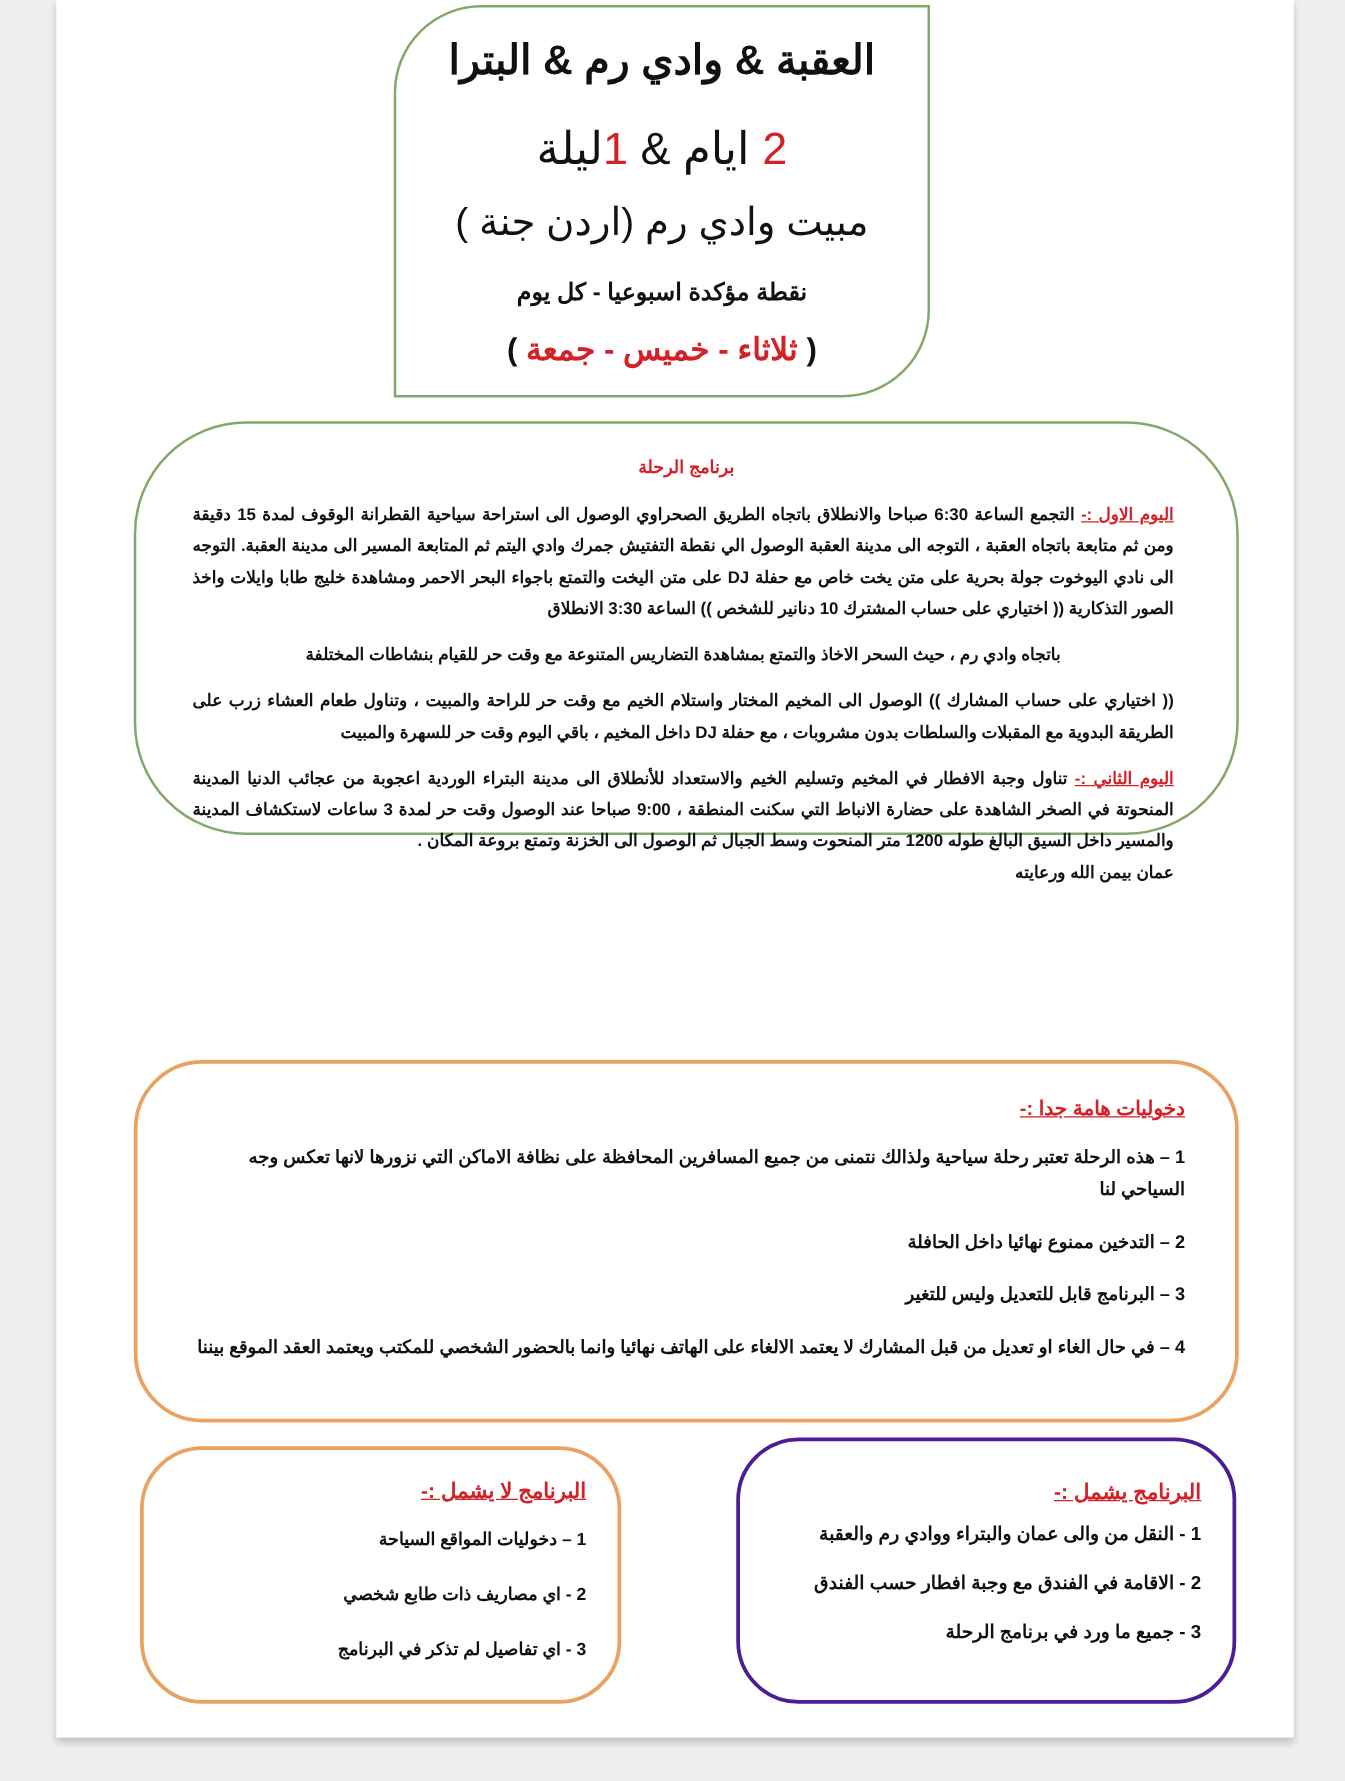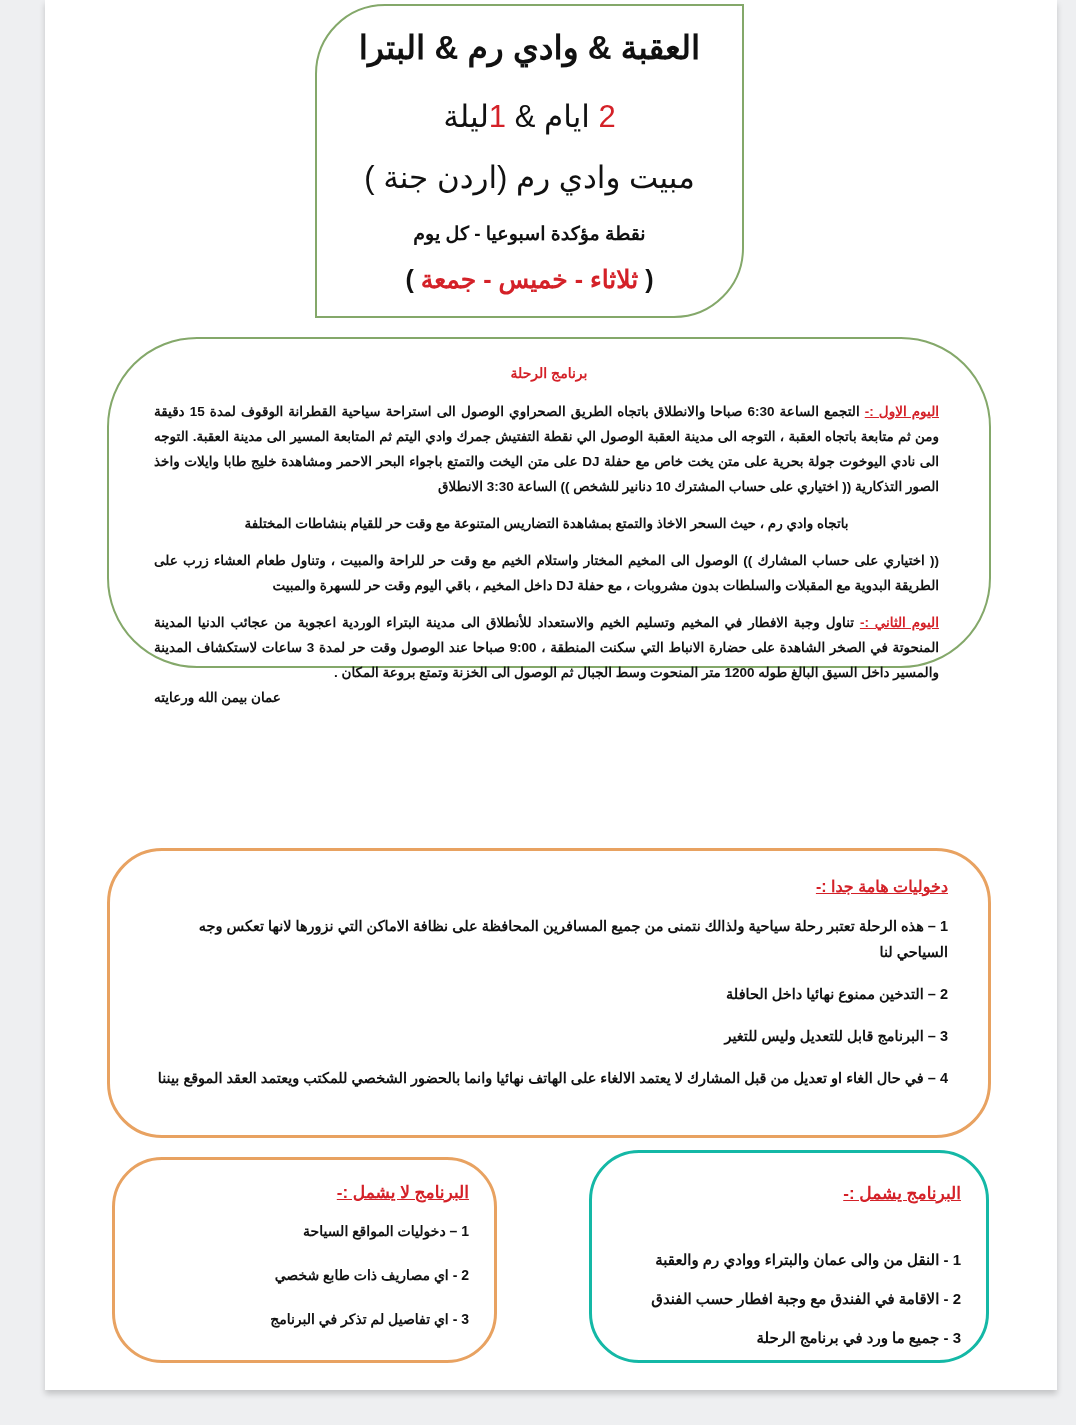--- a/index.html
+++ b/index.html
@@ -10,39 +10,38 @@
       overflow: hidden;
       font-family: "DejaVu Sans", "Liberation Sans", sans-serif;
       color: #111;
     }
     .page {
       position: absolute;
       left: 45px; top: 0;
       width: 990px; height: 1390px;
       background: #ffffff;
       box-shadow: 0 4px 6px rgba(0,0,0,0.18);
-      padding-left: 22px;
     }
     .box { position: absolute; box-sizing: border-box; direction: rtl; }
     .title-box {
       left: 270px; top: 4px; width: 429px; height: 314px;
       border: 2px solid #84a86a;
       border-top-left-radius: 70px;
       border-bottom-right-radius: 70px;
       text-align: center;
     }
     .title-main {
       position: absolute; left: 0; right: 0; top: 22px;
       font-family: "Liberation Sans", sans-serif;
       font-weight: bold; font-size: 33px; color: #111;
     }
     .title-sub {
       position: absolute; left: 0; right: 0; top: 92px;
       font-family: "Liberation Sans", sans-serif;
-      font-size: 31px; color: #111;
+      font-size: 36px; color: #111;
     }
     .red { color: #d42128; }
     .title-stay {
       position: absolute; left: 0; right: 0; top: 153px;
       font-family: "Liberation Sans", sans-serif;
       font-size: 31px; color: #111;
     }
     .title-weekly {
       position: absolute; left: 0; right: 0; top: 216px;
       font-family: "Liberation Sans", sans-serif;
@@ -67,21 +66,21 @@
     }
     .program-text {
       position: absolute; left: 45px; right: 50px; top: 60px;
       font-family: "Liberation Sans", sans-serif;
       font-weight: bold; font-size: 13.5px; line-height: 25px;
       text-align: justify;
     }
     .day-label { color: #d42128; text-decoration: underline; }
     .para { margin: 0 0 12px 0; }
     .para.center { text-align: center; }
-    .para.closing { text-align: left; }
+    .para.closing { text-align: right; }
 
     .notes-box {
       left: 62px; top: 848px; width: 884px; height: 290px;
       border: 3px solid #e8a261;
       border-radius: 55px;
     }
     .notes-heading {
       position: absolute; right: 40px; top: 26px;
       font-family: "Liberation Sans", sans-serif;
       font-weight: bold; font-size: 16px; color: #d42128;
@@ -89,21 +88,21 @@
     }
     .notes-list {
       position: absolute; right: 40px; left: 40px; top: 62px;
       font-family: "Liberation Sans", sans-serif;
       font-weight: bold; font-size: 14.5px; line-height: 26px;
     }
     .note { margin: 0 0 16px 0; }
 
     .incl-box {
       left: 544px; top: 1150px; width: 400px; height: 213px;
-      border: 3px solid #14b8a6;
+      border: 3px solid #4c1d95;
       border-radius: 50px;
     }
     .excl-box {
       left: 67px; top: 1157px; width: 385px; height: 206px;
       border: 3px solid #e8a261;
       border-radius: 50px;
       text-decoration: underline;
     }
     .list-heading {
       position: absolute; top: 30px;
@@ -111,21 +110,21 @@
       font-weight: bold; font-size: 17px; color: #d42128;
       text-decoration: underline;
     }
     .incl-box .list-heading { right: 25px; }
     .excl-box .list-heading { right: 25px; top: 22px; }
     .list-items {
       position: absolute; top: 64px; right: 25px; left: 10px;
       font-family: "Liberation Sans", sans-serif;
       font-weight: bold;
     }
-    .incl-box .list-items { font-size: 15px; margin-top: 32px; }
+    .incl-box .list-items { font-size: 15px; }
     .incl-box .item { margin: 0 0 17px 0; line-height: 22px; }
     .excl-box .list-items { top: 58px; font-size: 14px; }
     .excl-box .item { margin: 0 0 18px 0; line-height: 26px; }
   </style>
 </head>
 <body>
 
 <div class="page">
 
   <div class="box title-box">

